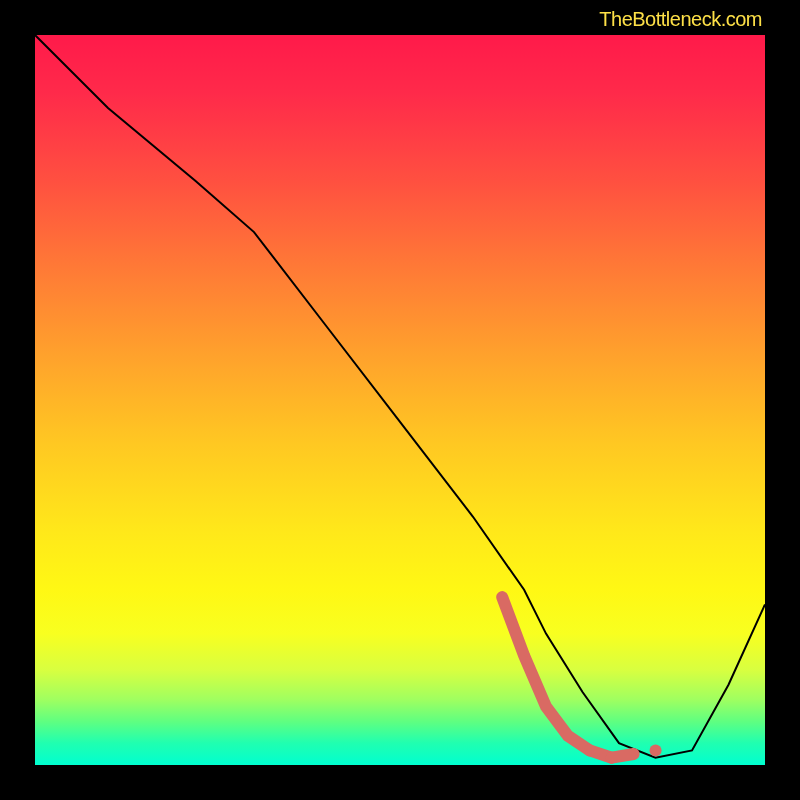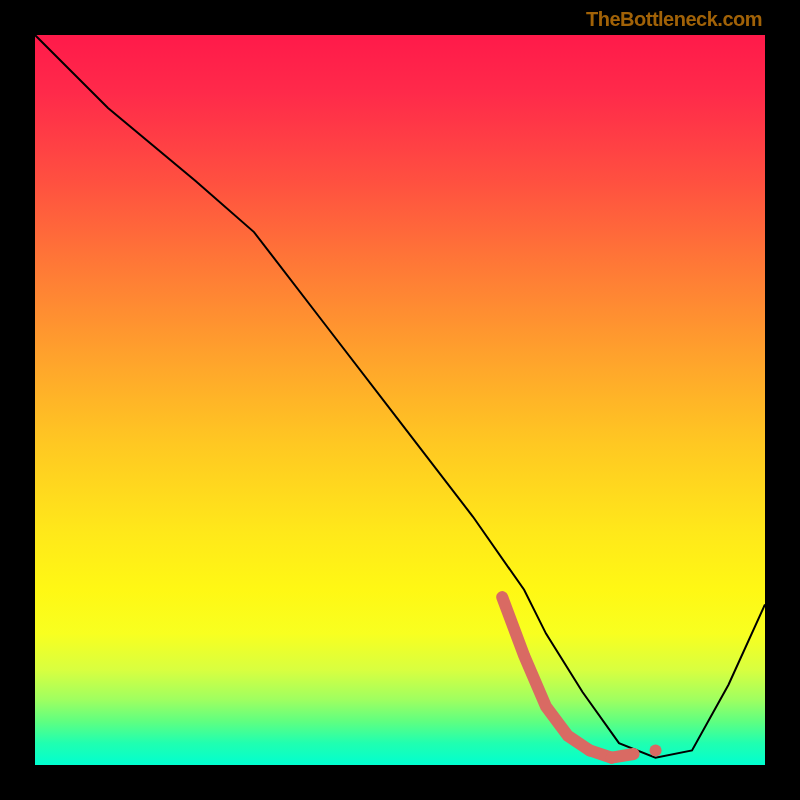--- a/index.html
+++ b/index.html
@@ -30,23 +30,23 @@
       #a0ff60 91%,
       #60ff80 94%,
       #20ffb0 97%,
       #00ffd0 100%
     );
   }
   .attribution {
     position: absolute;
     top: 8px;
     right: 38px;
-    color: #a16207;
+    color: #fde047;
     font-size: 20px;
-    font-weight: bold;
+    font-weight: normal;
     letter-spacing: -0.5px;
   }
   svg.overlay {
     position: absolute;
     top: 35px;
     left: 35px;
     width: 730px;
     height: 730px;
     pointer-events: none;
   }

